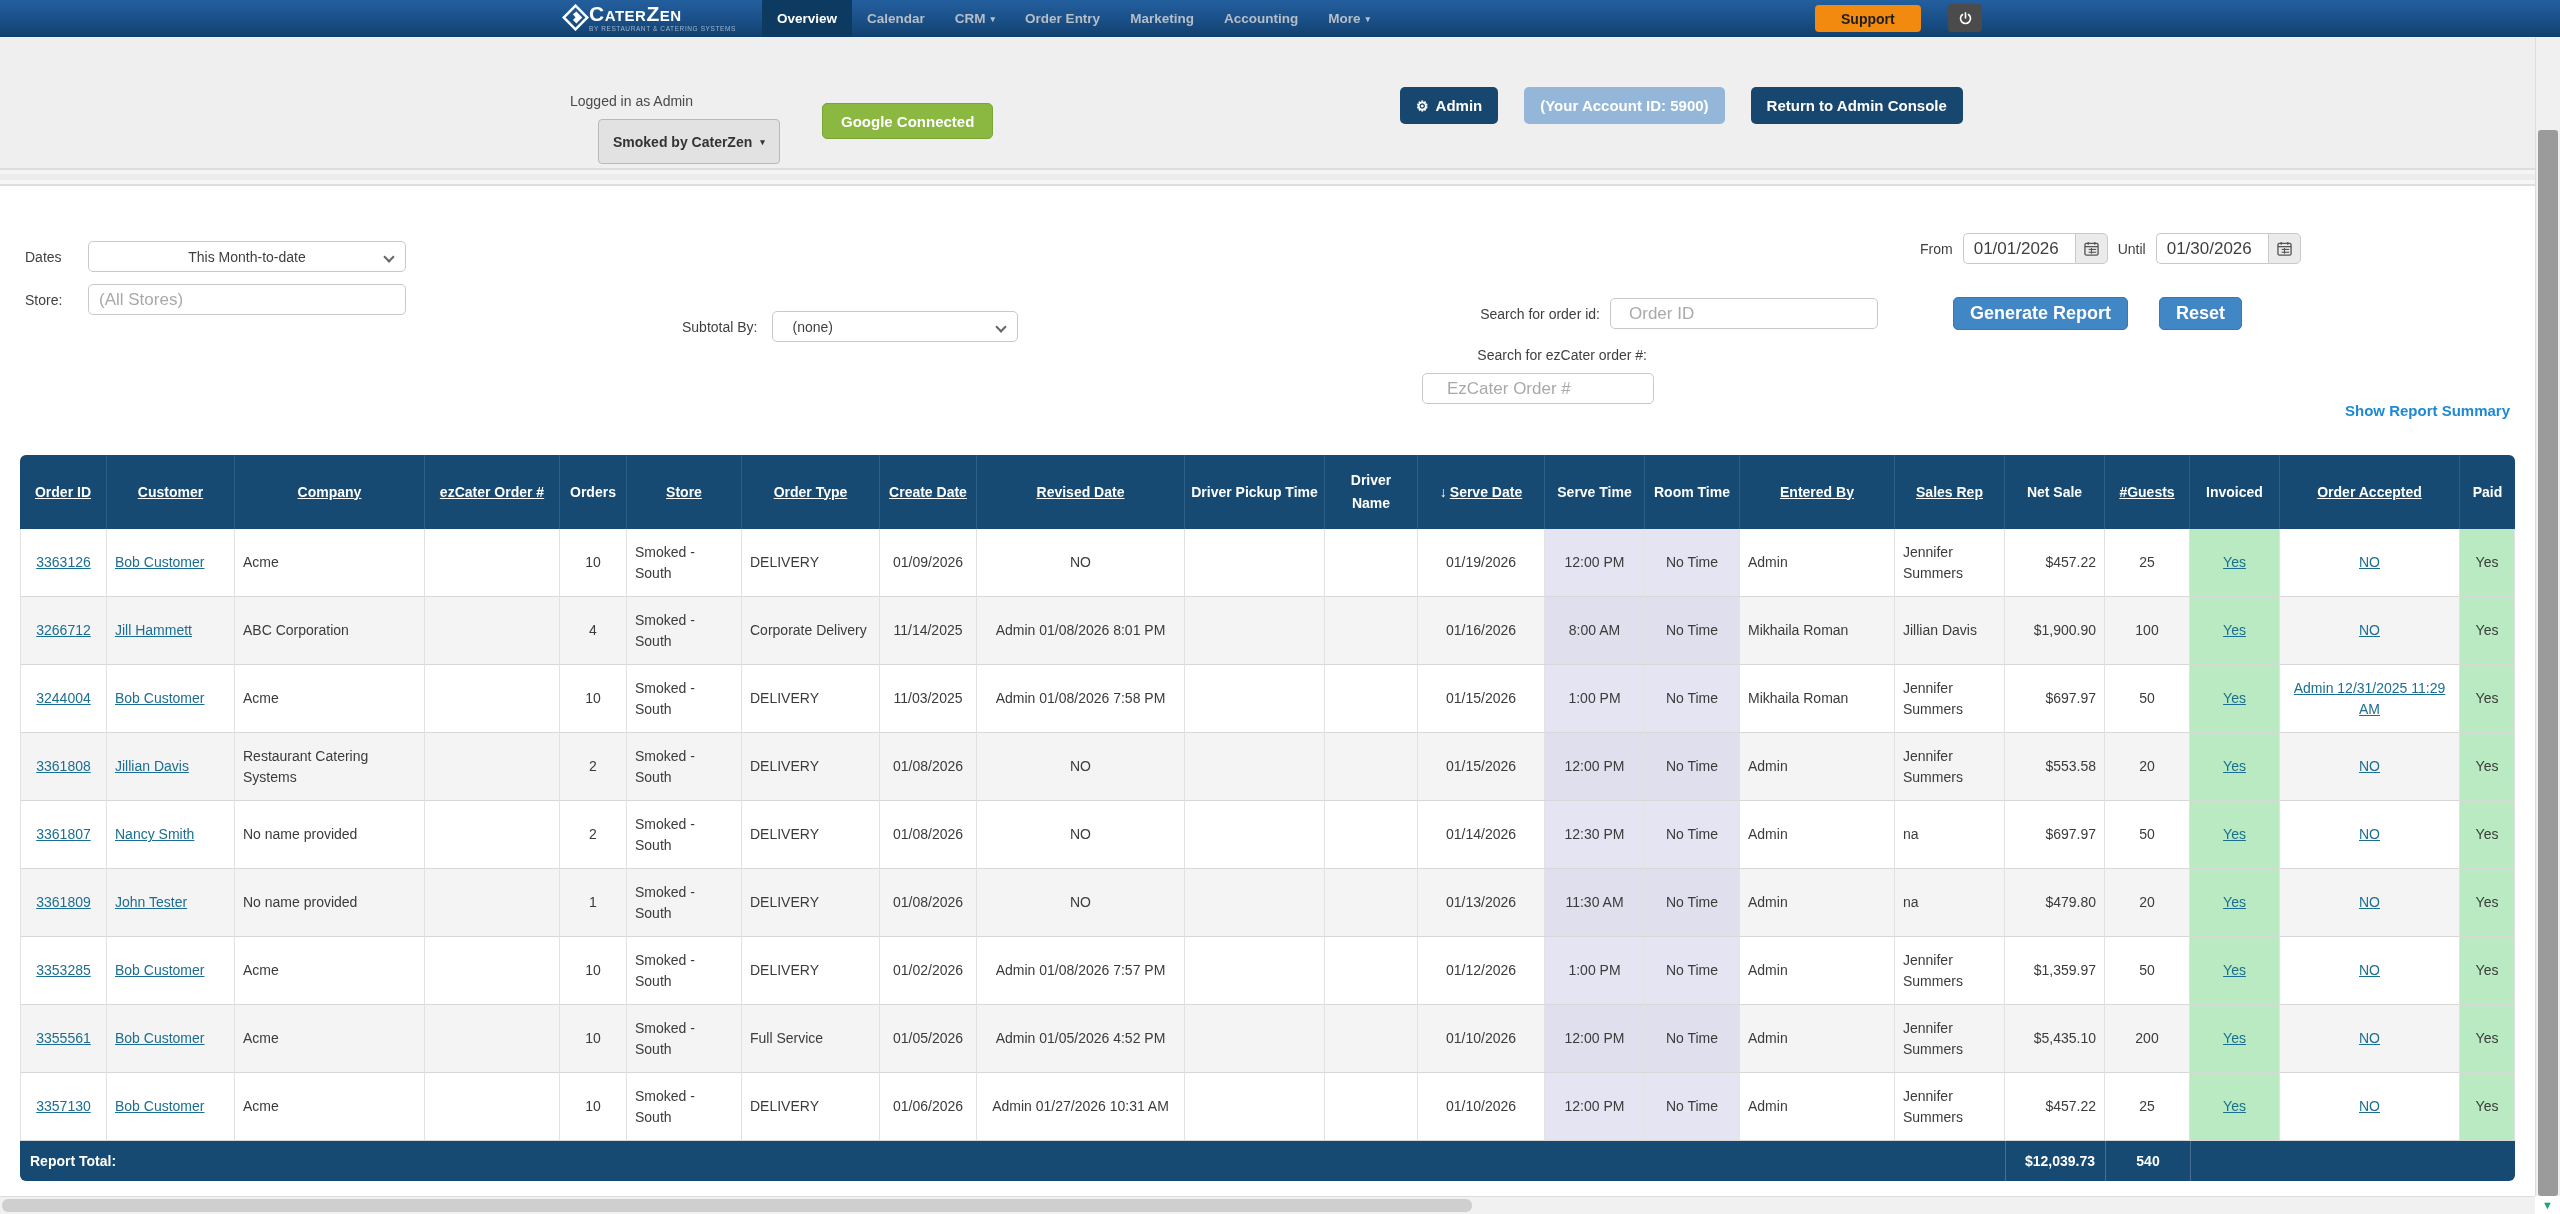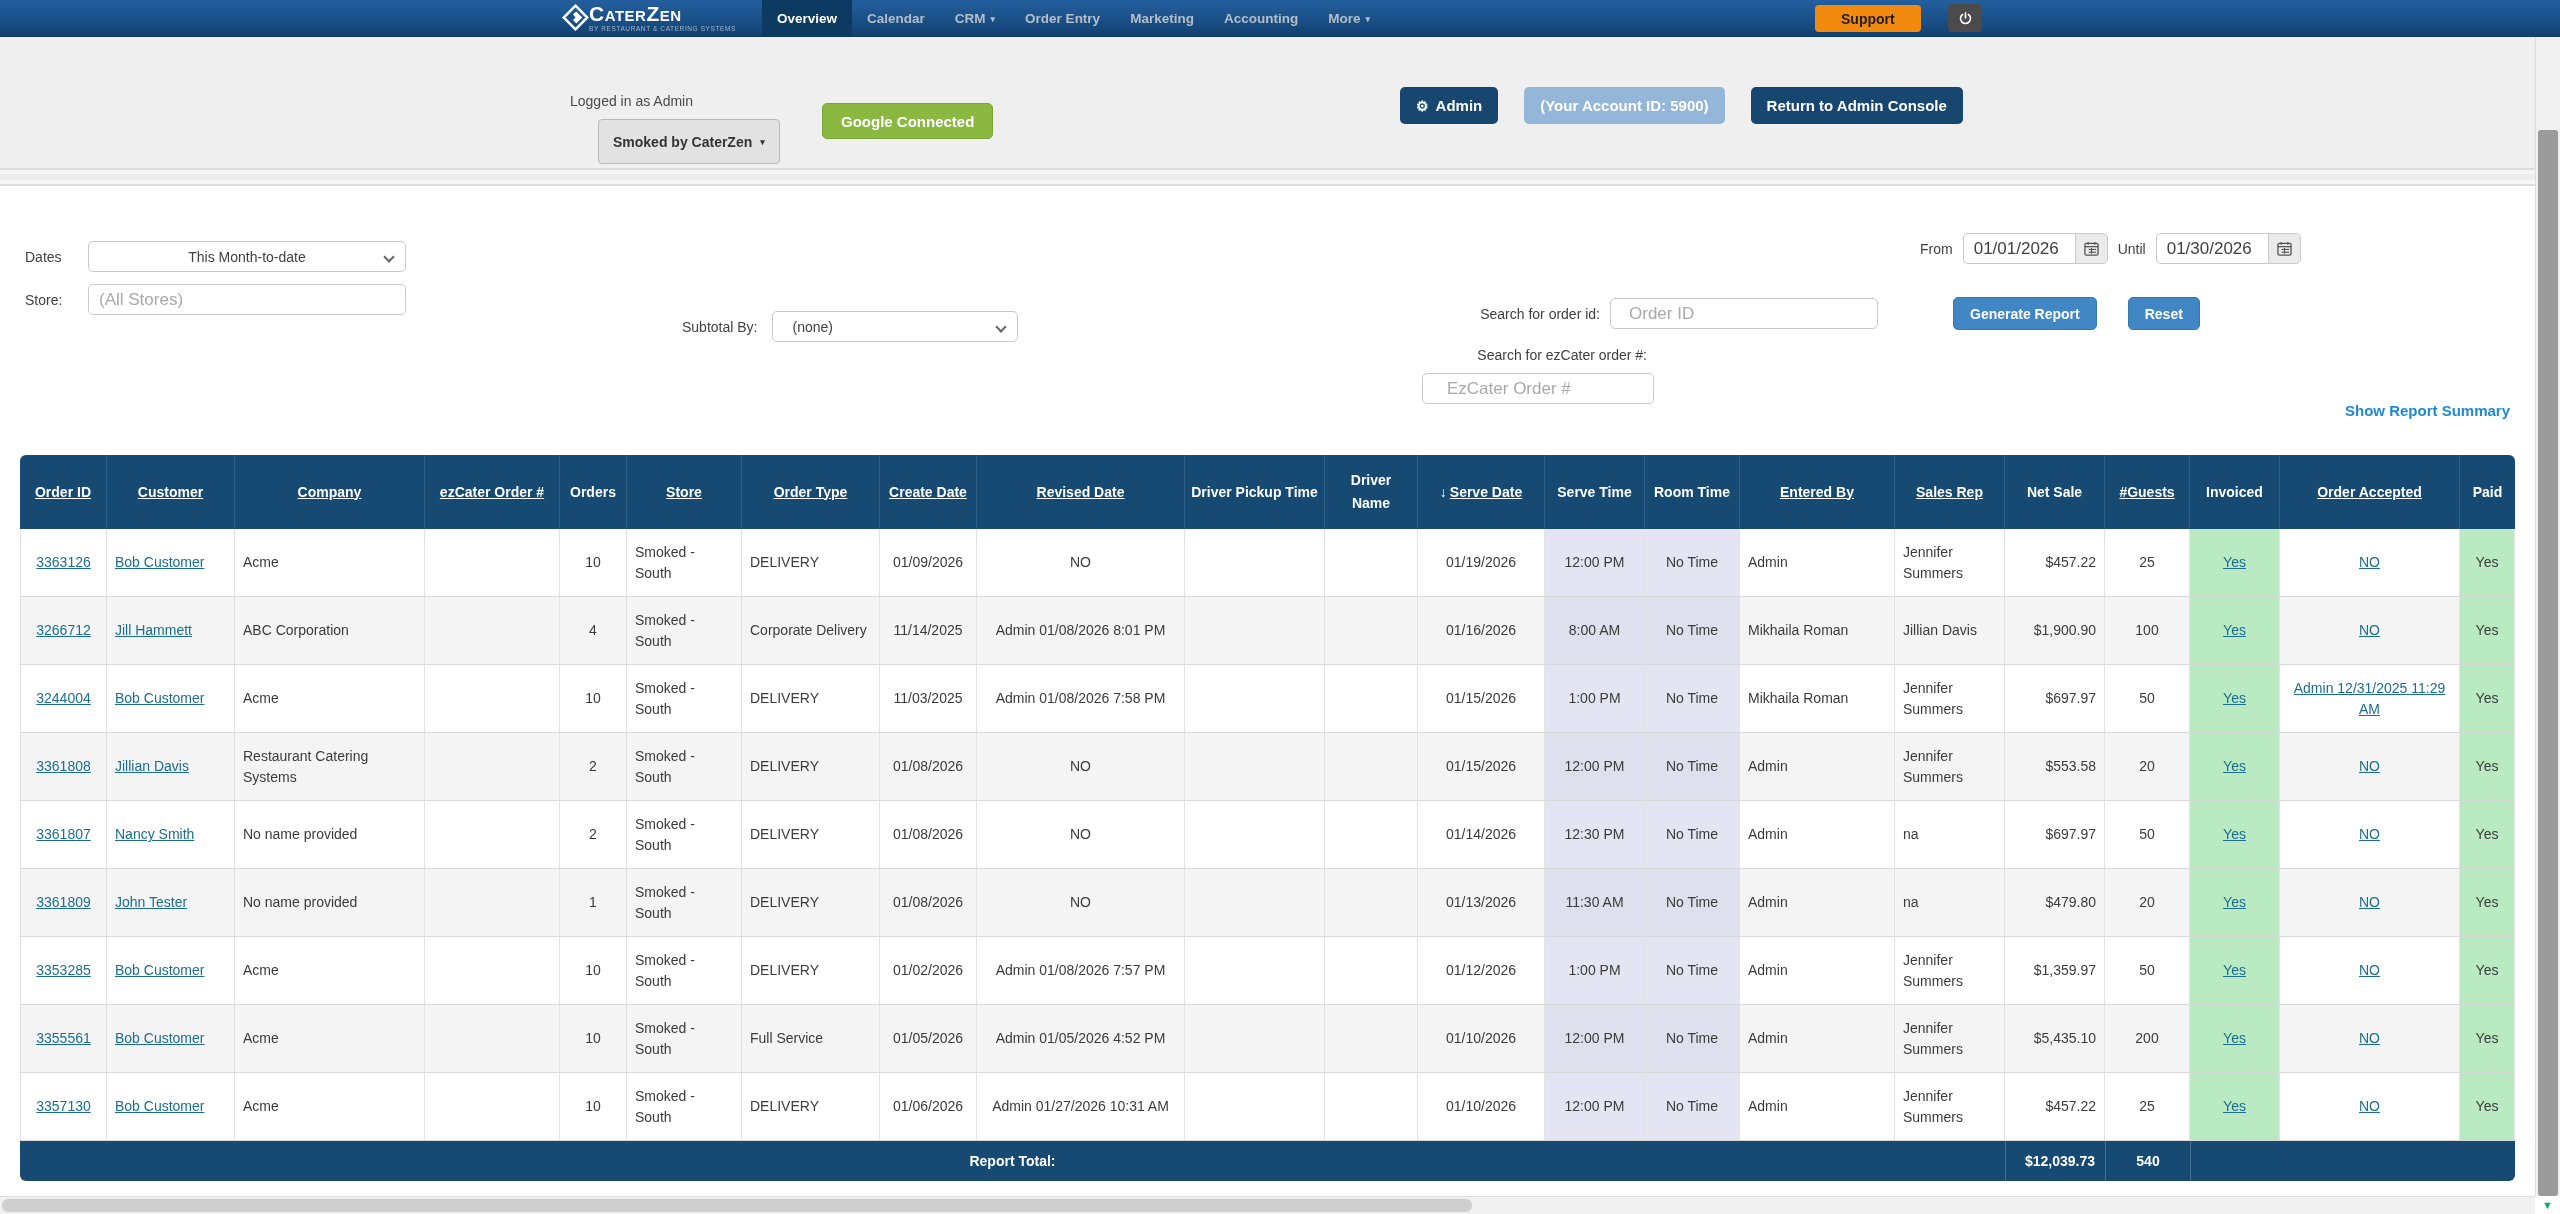--- a/index.html
+++ b/index.html
@@ -70,21 +70,21 @@
   .cal-btn { width:33px; height:31px; border:1px solid #c9c9c9; border-radius:0 5px 5px 0;
     background:#ebebeb; cursor:pointer; display:flex; align-items:center; justify-content:center; }
   .row-search1 { position:absolute; left:1438px; top:112px; display:flex; align-items:center; gap:10px; }
   .row-search1 .flabel { width:162px; text-align:right; }
   .inp-orderid { width:268px; padding-left:18px; }
   .row-search2 { position:absolute; left:1422px; top:161px; display:flex; align-items:center; gap:10px;flex-direction:column; }
   .row-search2 .flabel { width:218px; text-align:right; }
   .inp-ezcater { width:232px; padding-left:24px; }
   .row-actions { position:absolute; left:1953px; top:111px; display:flex; gap:31px; }
   .btn-primary { height:33px; padding:0 16px; background:var(--primary-button,#4186c5);
-    border:1px solid #3877b3; border-radius:5px; color:#fff; font-size:14px; font-weight:bold; cursor:pointer; }
+    border:1px solid #3877b3; border-radius:5px; color:#fff; font-size:18px; font-weight:bold; cursor:pointer; }
   .summary-link { position:absolute; right:50px; top:216px; color:var(--summary-link,#1e88d2);
     font-size:15px; font-weight:bold; text-decoration:none; cursor:pointer; }
 
   
   .table-wrap { margin:12px 45px 0 20px; }
   table.report { width:2495px; border-collapse:separate; border-spacing:0; table-layout:fixed; font-size:14px; }
   thead th { background:var(--header-blue,#164a73); color:#fff; font-weight:bold; text-align:center;
     padding:14px 5px; line-height:1.65; border-right:1px solid #2c6088; vertical-align:middle; }
   thead th:first-child { border-top-left-radius:6px; }
   thead th:last-child { border-top-right-radius:6px; border-right:none; }
@@ -491,21 +491,21 @@
           <td class="ta-l">Jennifer Summers</td>
           <td class="ta-r">$457.22</td>
           <td>25</td>
           <td class="col-green"><a class="tlink">Yes</a></td>
           <td><a class="tlink">NO</a></td>
           <td class="col-green">Yes</td>
         </tr>
       </tbody>
     <tfoot>
       <tr>
-        <td colspan="16" style="text-align:center;">Report Total:</td>
+        <td colspan="16" style="text-align:left;">Report Total:</td>
         <td class="sep" style="text-align:right;">$12,039.73</td>
         <td class="sep" style="text-align:center;">540</td>
         <td class="sep" colspan="3"></td>
       </tr>
     </tfoot>
   </table>
 </div>
 
 <div class="vscroll">
     <div class="thumb"></div>

